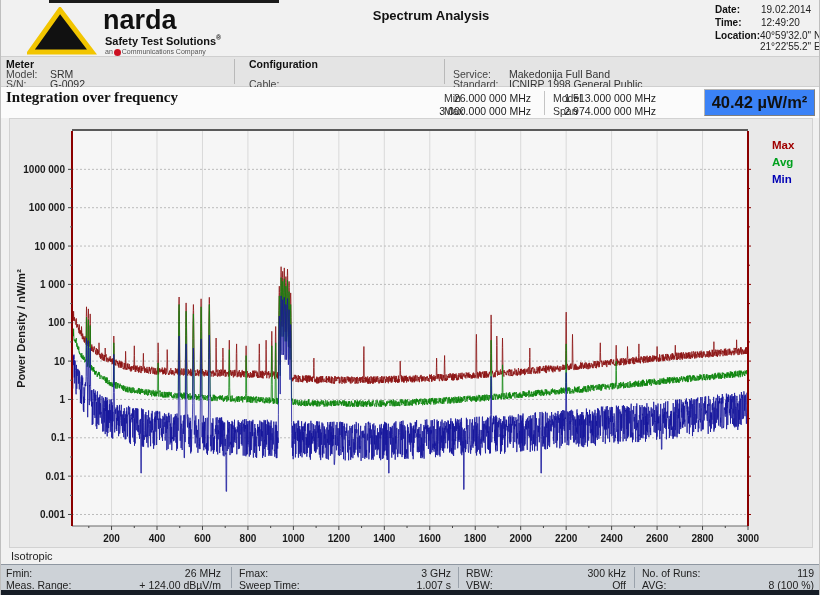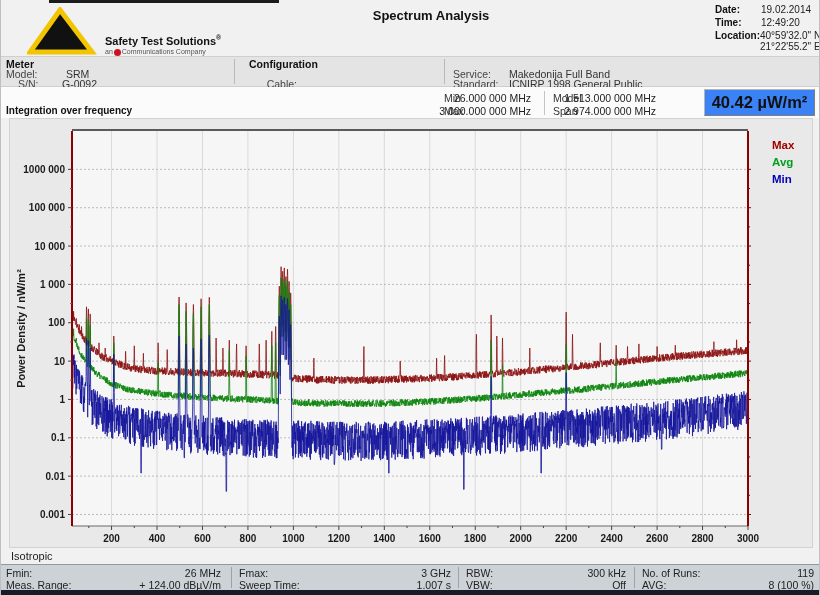--- a/index.html
+++ b/index.html
@@ -29,21 +29,21 @@
   .info-value{font-size:10px;color:#222;white-space:nowrap;}
   
   #meter-band{left:0;top:56px;width:820px;height:31px;background:#e4e4e4;
     border-top:1px solid #cfcfcf;border-bottom:1px solid #cfcfcf;box-sizing:border-box;}
   .band-divider{position:absolute;top:2px;bottom:2px;width:1px;background:#b9b9b9;}
   .band-h{position:absolute;font-weight:bold;font-size:10.5px;color:#111;top:1px;}
   .band-row{position:absolute;font-size:10.5px;white-space:nowrap;color:#333;}
   .band-lab{display:inline-block;color:#444;}
   
   #integration-row{left:0;top:87px;width:820px;height:31px;background:#fbfbfb;}
-  #integration-label{left:5px;top:18px;font-weight:bold;font-size:10px;color:#111;}
+  #integration-label{left:5px;top:2px;font-weight:bold;font-size:15px;color:#111;font-family:Liberation Serif, serif;}
   .fq-lab{position:absolute;font-size:10.5px;color:#333;}
   .fq-val{position:absolute;font-size:10.5px;color:#222;text-align:right;white-space:nowrap;}
   #fq-divider{left:543px;top:4px;height:24px;width:1px;background:#c4c4c4;position:absolute;}
   #result-box{left:703px;top:2px;width:111px;height:27px;background:#3b82f6;
     border:1px solid #b5b5b5;border-right-color:#7e7e7e;border-bottom-color:#7e7e7e;
     display:flex;align-items:center;justify-content:center;
     font-size:16.5px;font-weight:bold;color:#111;box-sizing:border-box;}
   
   #chart-panel{left:8px;top:118px;width:804px;height:430px;background:#e9e9e9;
     border:1px solid #d2d2d2;box-sizing:border-box;}
@@ -61,20 +61,21 @@
 </style>
 </head>
 <body>
 
 <div class="abs" id="top-strip"></div>
 
 <div class="abs" id="logo-block">
   <svg class="abs" id="logo-tri" width="70" height="48" viewBox="0 0 70 48">
     <polygon points="33,3 3,45 65,45" fill="#111" stroke="#f2c500" stroke-width="5" stroke-linejoin="miter"></polygon>
   </svg>
+  <div class="abs" id="brand"><span>narda</span></div>
   <div class="abs" id="brand-sub"><span>Safety Test Solutions</span><span style="font-size:7px;vertical-align:super;">®</span></div>
   <div class="abs" id="brand-company"><span>an</span><span class="l3-dot"></span><span>Communications Company</span></div>
 </div>
 
 <div class="abs" id="title-block">
   <div id="page-title">Spectrum Analysis</div>
 </div>
 
 <div class="abs" id="info-block">
   <div class="info-row">
@@ -90,28 +91,28 @@
     <span class="info-value">
       <span>40°59'32.0" N</span><br>
       <span>21°22'55.2" E</span>
     </span>
   </div>
 </div>
 
 <div class="abs" id="meter-band">
   <div class="band-h" style="left:5px;">Meter</div>
   <div class="band-row" style="left:5px;top:11px;">
-    <span class="band-lab" style="width:40px;">Model:</span><span style="margin-left:20px;">SRM</span>
-  </div>
-  <div class="band-row" style="left:17px;top:21px;">
+    <span class="band-lab" style="width:40px;">Model:</span><span style="margin-left:4px;">SRM</span>
+  </div>
+  <div class="band-row" style="left:5px;top:21px;">
     <span class="band-lab" style="width:40px;">S/N:</span><span style="margin-left:4px;">G-0092</span>
   </div>
   <div class="band-divider" style="left:233px;"></div>
   <div class="band-h" style="left:248px;">Configuration</div>
-  <div class="band-row" style="left:248px;top:21px;text-align:right;">
+  <div class="band-row" style="left:248px;top:21px;">
     <span class="band-lab" style="width:48px;">Cable:</span><span style="margin-left:4px;"></span>
   </div>
   <div class="band-divider" style="left:443px;"></div>
   <div class="band-row" style="left:452px;top:11px;">
     <span class="band-lab" style="width:52px;">Service:</span><span style="margin-left:4px;">Makedonija Full Band</span>
   </div>
   <div class="band-row" style="left:452px;top:21px;">
     <span class="band-lab" style="width:52px;">Standard:</span><span style="margin-left:4px;">ICNIRP 1998 General Public</span>
   </div>
 </div>

